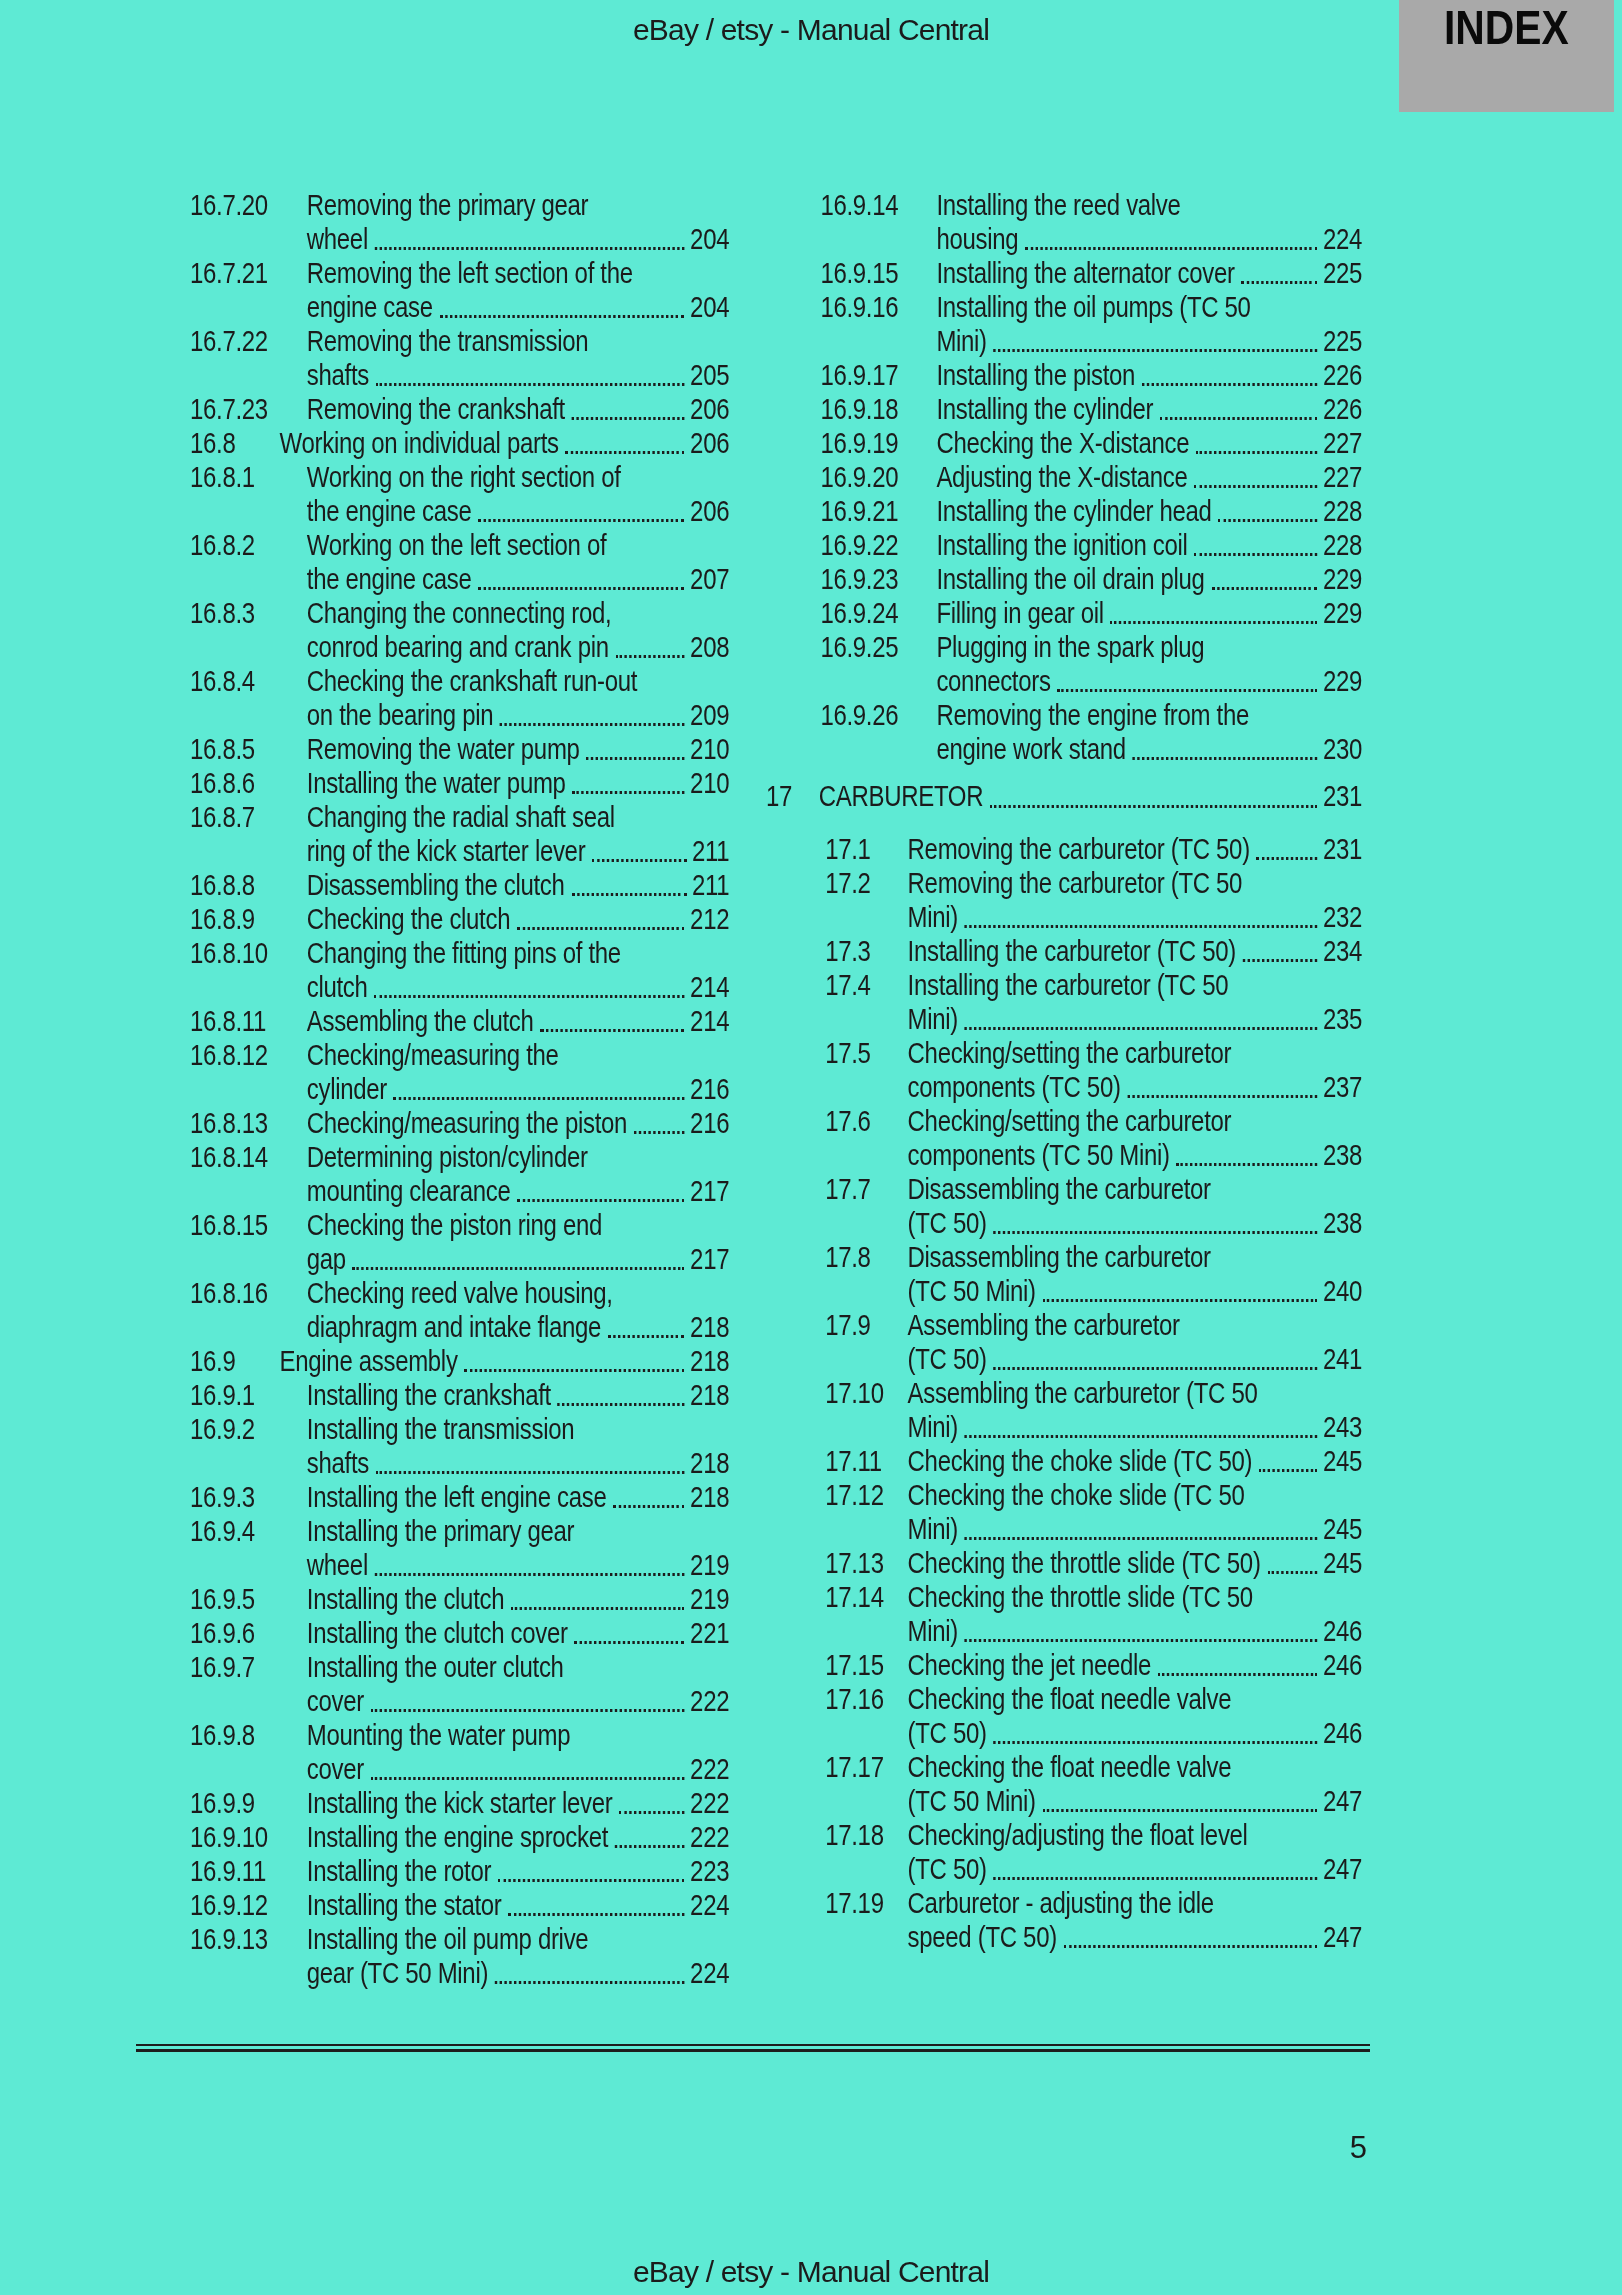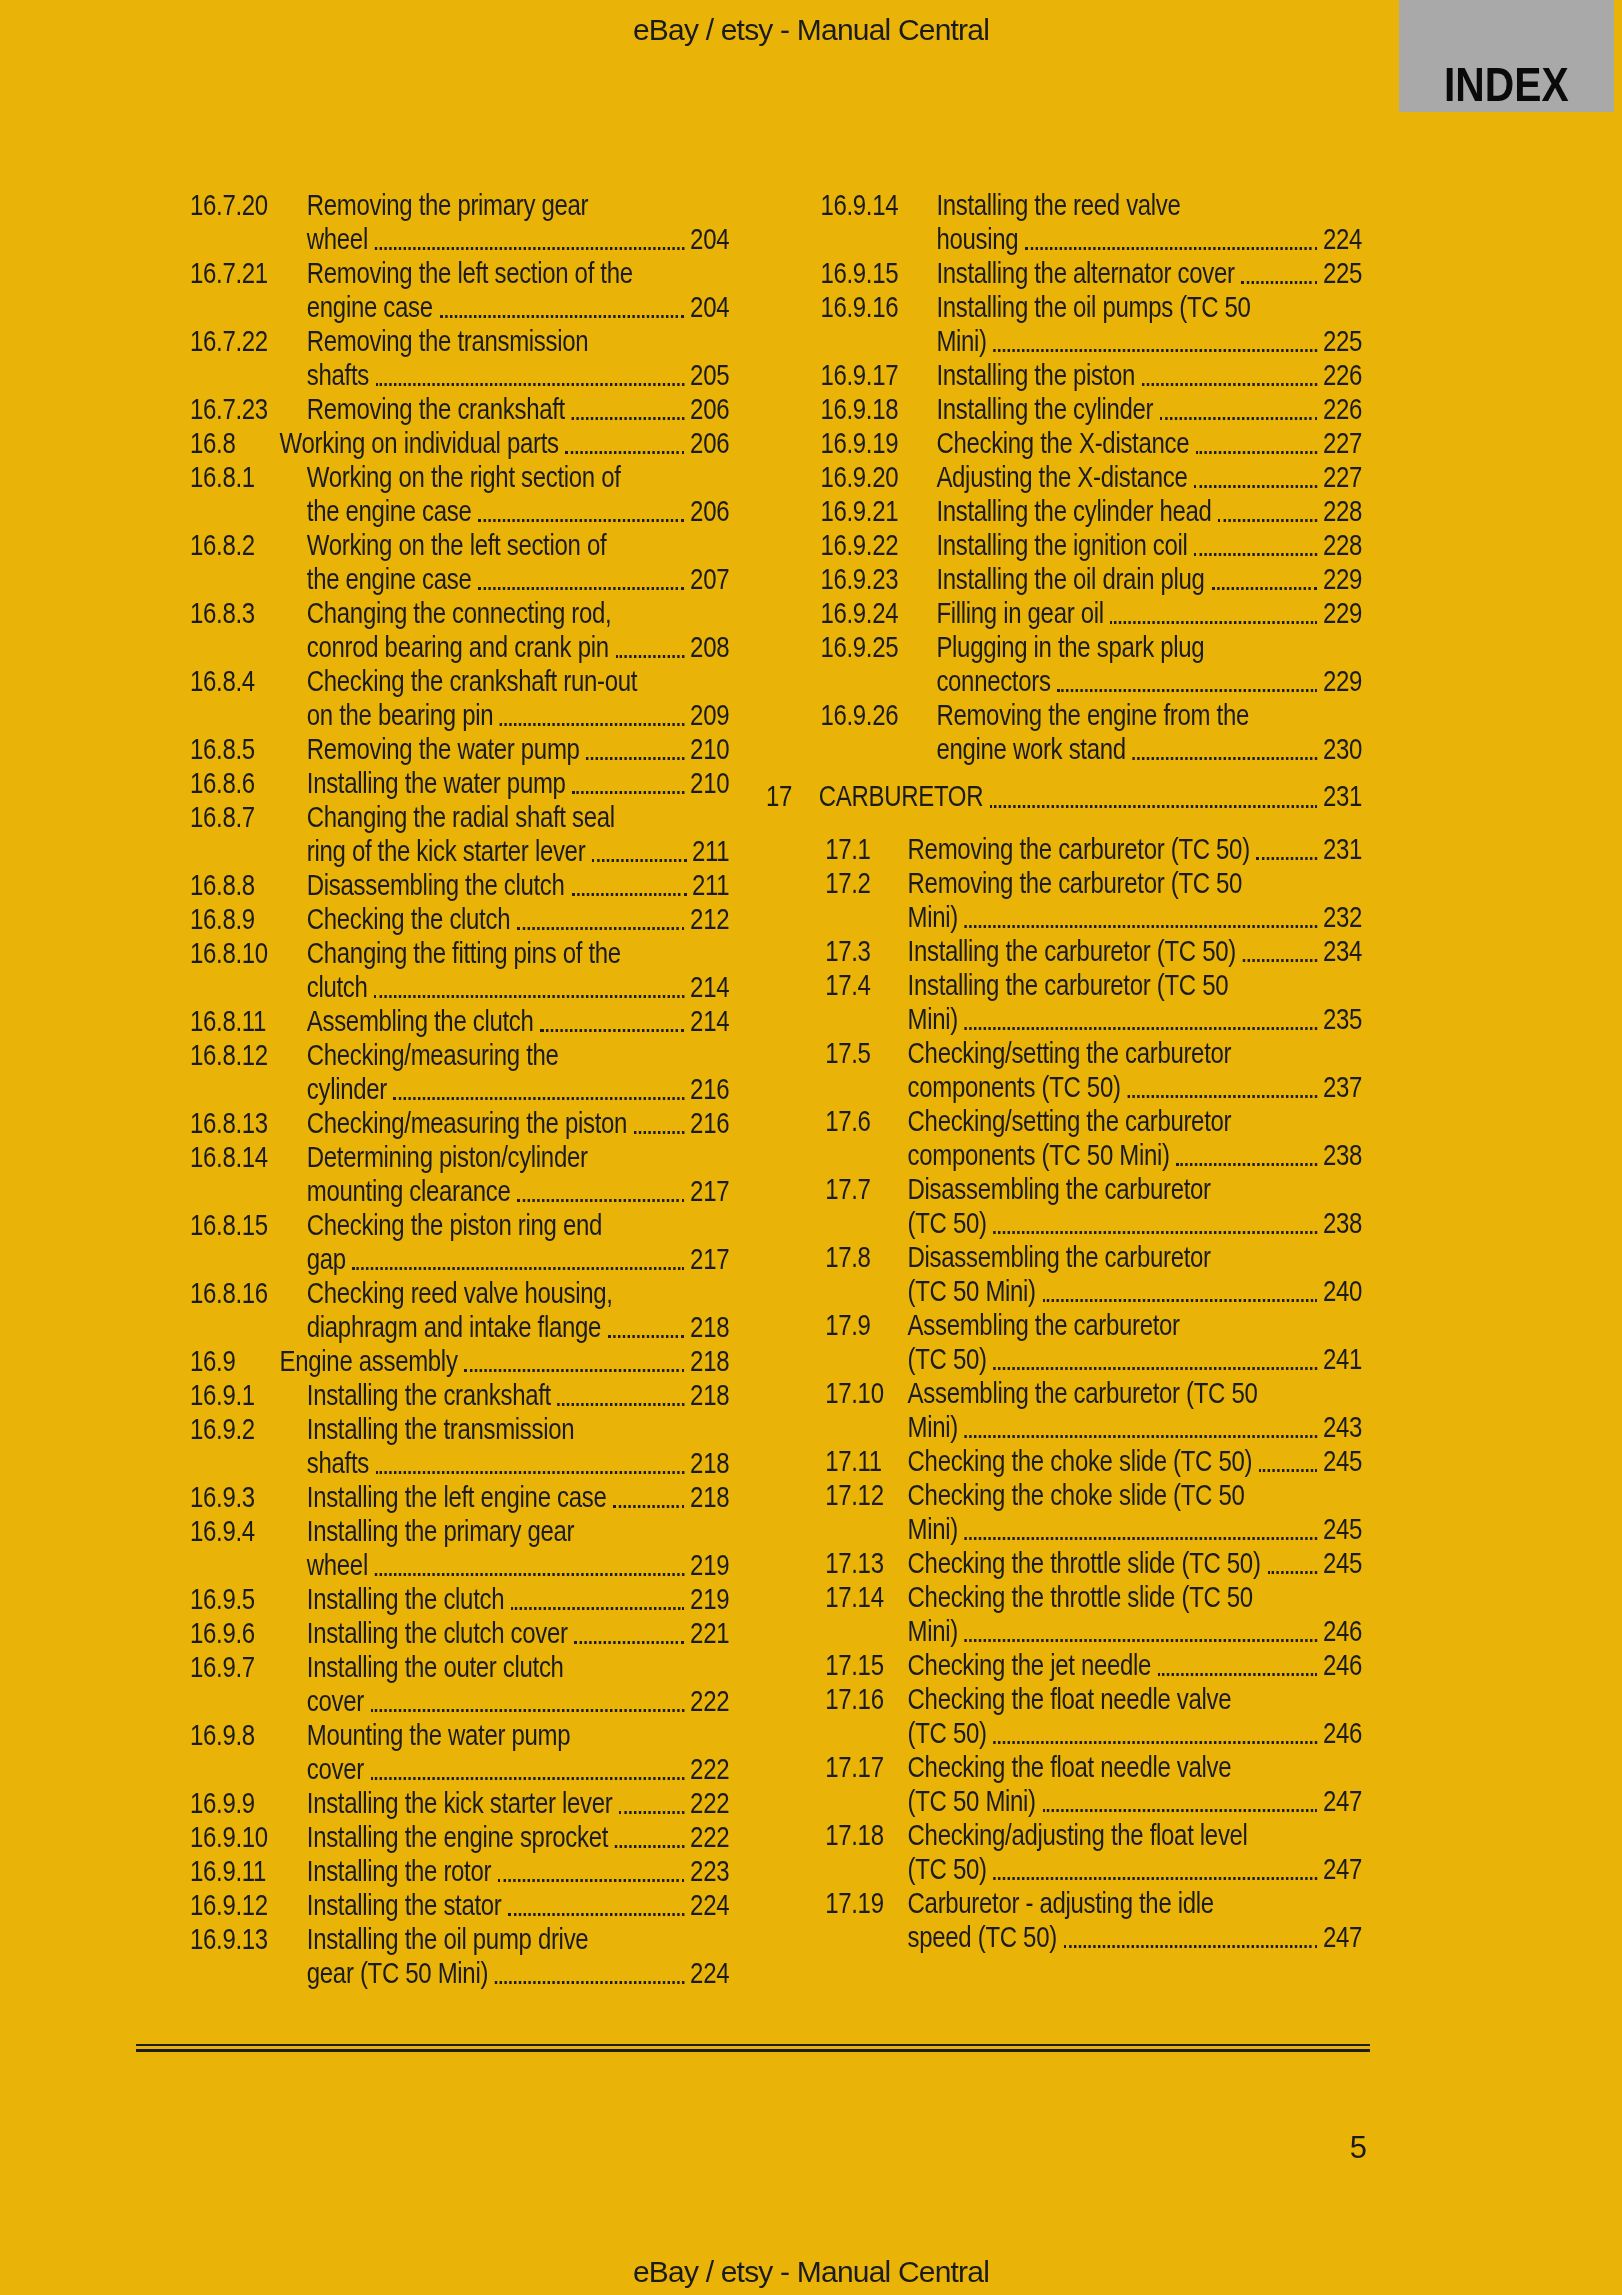--- a/index.html
+++ b/index.html
@@ -1,21 +1,21 @@
 <!DOCTYPE html>
 <html style="font-size:13.3px"><head>
 <meta charset="utf-8">
 <style>
   html,body{margin:0;padding:0;background:#e8e8e8;}
-  .page{position:relative;width:1622px;height:2295px;background:#eab308;overflow:hidden;
+  .page{position:relative;width:1622px;height:2295px;background:#5eead4;overflow:hidden;
         font-family:"Liberation Sans","DejaVu Sans",sans-serif;color:#1b1b1b;}
   .header-title{position:absolute;top:13.3px;left:0;width:100%;text-align:center;
         font-size:30px;letter-spacing:-0.8px;}
   .index-box{position:absolute;left:1399px;top:0;width:215px;height:112px;background:#a9a9a9;
-        display:flex;align-items:flex-end;justify-content:center;}
+        display:flex;align-items:flex-start;justify-content:center;}
   .index-label{font-size:48px;font-weight:bold;color:#0a0a0a;transform:scaleX(0.85);}
   
   .col{position:absolute;top:188px;transform:scaleX(0.80);transform-origin:0 0;
         font-size:30px;line-height:34px;letter-spacing:-0.4px;}
   .col-left{left:190px;width:674px;}
   .col-right{left:766px;width:745px;}
   .entry{position:relative;}
   .num{position:absolute;left:0;top:0;}
   .col-left .entry.sub{padding-left:146px;}
   .col-left .entry.section{padding-left:112px;}

